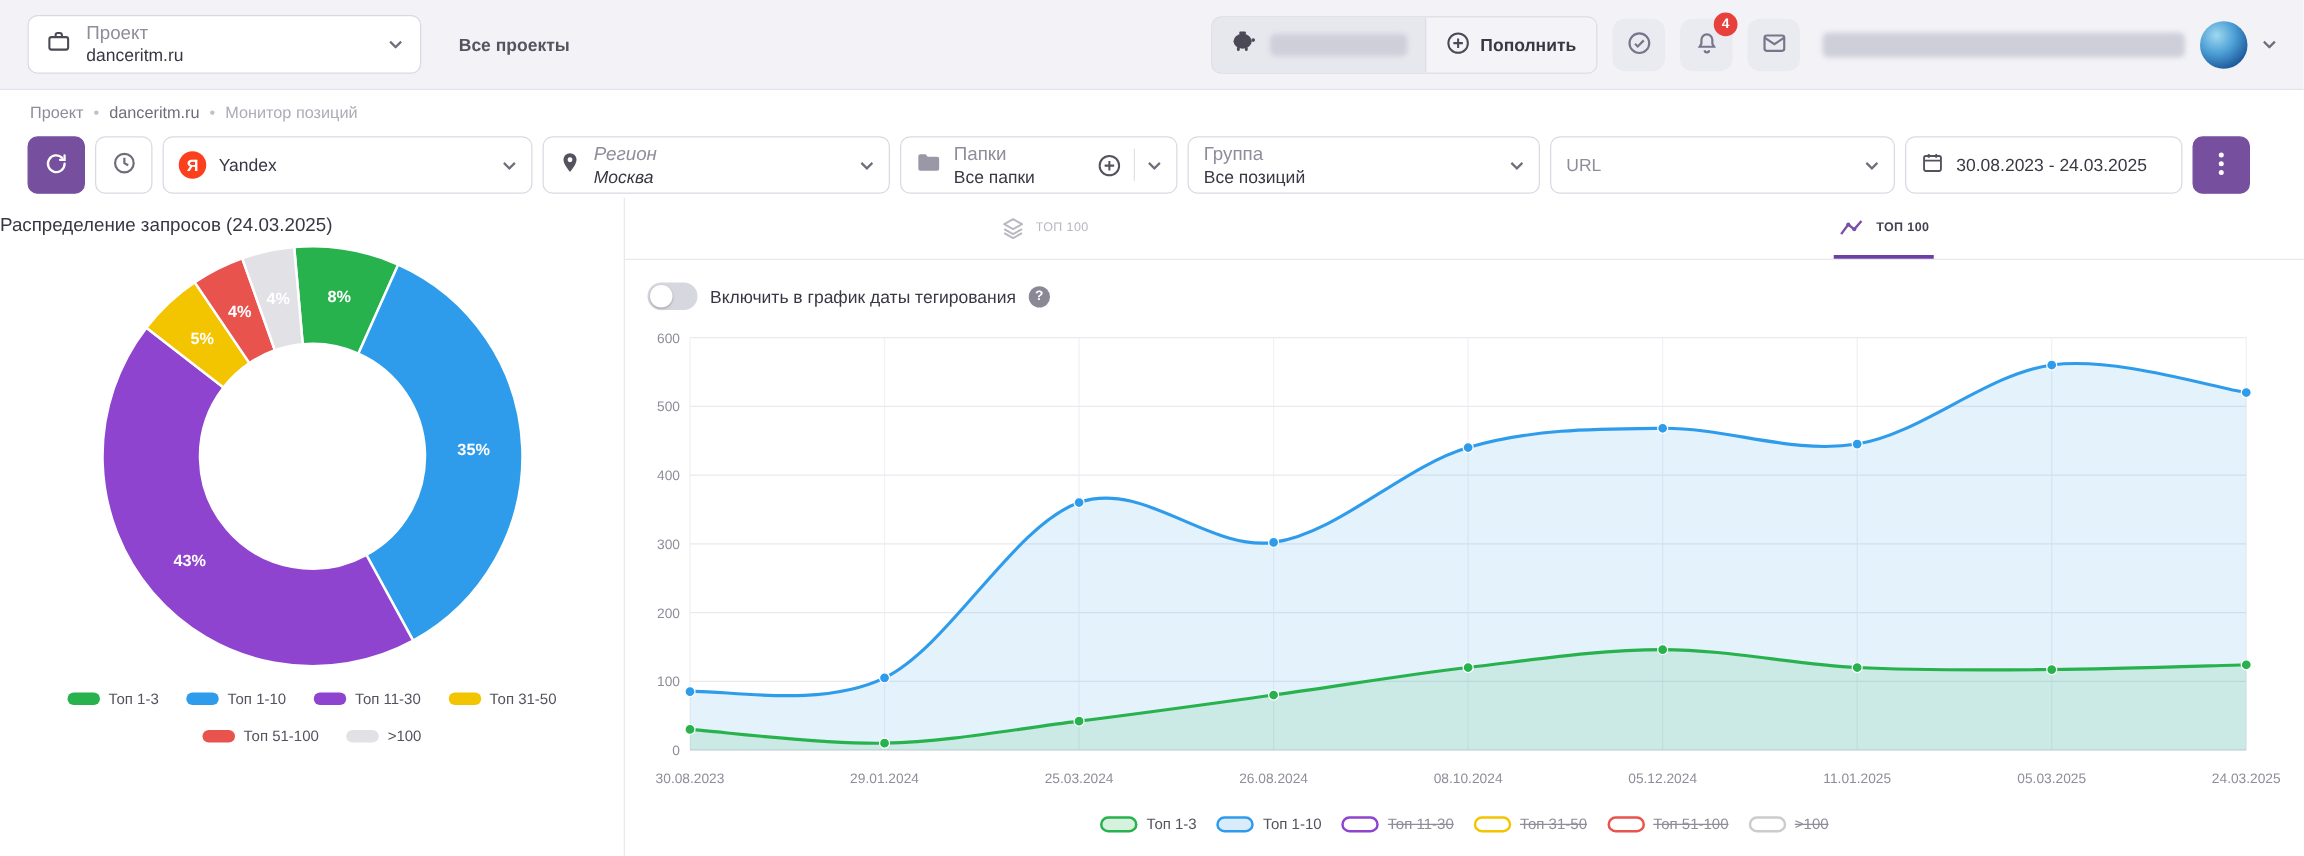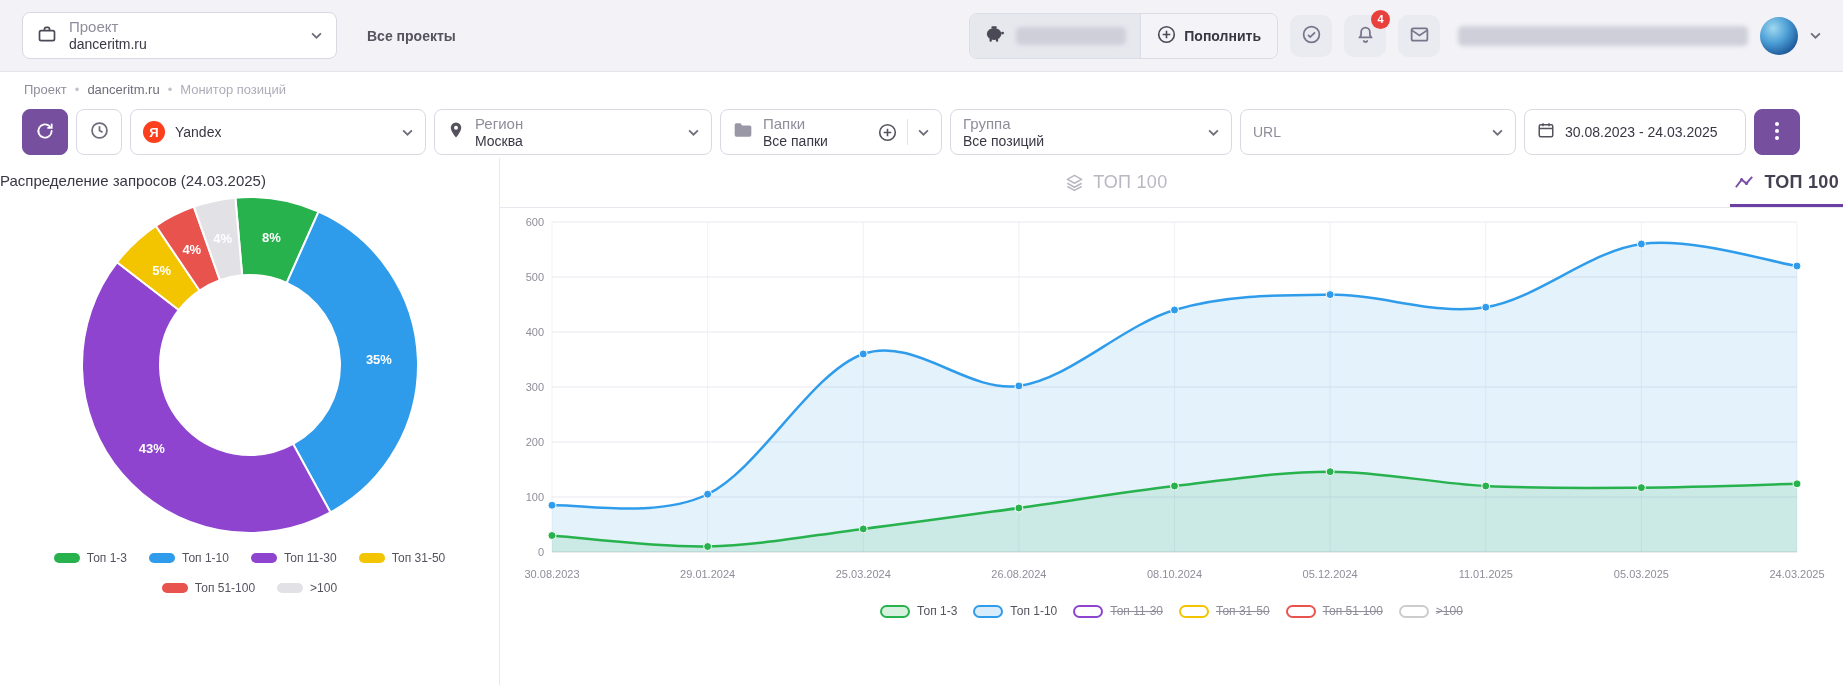--- a/index.html
+++ b/index.html
@@ -45,42 +45,42 @@
   .bc-2 { color: #aeacb8; cursor: default; }
   .bc-sep { color: #c2c0cb; }
   
   .toolbar { height: 52px; display: flex; align-items: center; gap: 8px; padding: 0 22px; }
   .sqbtn { width: 46px; height: 46px; border: 1px solid #d9d9e3; border-radius: 8px; background: #fff;
     display: flex; align-items: center; justify-content: center; cursor: pointer; }
   .sqbtn.purple { background: #76509e; border-color: #76509e; }
   .select { background: #fff; border: 1px solid #d9d9e3; border-radius: 8px; height: 46px;
     display: flex; align-items: center; padding: 0 12px; gap: 10px; cursor: pointer; }
   .w-engine { width: 296px; }
-  .w-region { width: 278px; }
+  .w-region { width: 278px; font-style: italic; }
   .w-folders { width: 222px; }
   .w-group { width: 282px; }
   .w-url { width: 276px; }
   .w-date { width: 222px; }
   .ya-badge { width: 22px; height: 22px; border-radius: 50%; background: #fc3f1d; color: #fff; font-size: 13px;
     font-weight: bold; display: inline-flex; align-items: center; justify-content: center; flex: none; }
   .placeholder { color: #8f8d9b; }
   .vdiv { width: 1px; height: 26px; background: #e2e2ea; }
   
   .content { display: flex; height: 527px; }
   .donut-panel { width: 500px; flex: none; border-right: 1px solid #e8e8ef; padding-top: 14px; }
   .donut-title { font-size: 15px; color: #3a3744; }
   .donut-subtitle { text-align: center; font-size: 15px; color: #3a3744; margin-top: 6px; }
   .donut-legend { display: flex; flex-wrap: wrap; justify-content: center; column-gap: 22px; row-gap: 8px; margin-top: 6px; font-size: 12px; color: #55525e; }
   .dl-item { display: inline-flex; align-items: center; gap: 7px; cursor: pointer; }
   .dl-swatch { width: 26px; height: 10px; border-radius: 5px; display: inline-block; }
   .dl-break { width: 100%; height: 0; }
   .chart-panel { flex: 1; min-width: 0; display: flex; flex-direction: column; }
   .tabs { height: 50px; border-bottom: 1px solid #e8e8ef; display: flex; }
-  .tab { flex: 1; height: 100%; display: flex; align-items: center; justify-content: flex-end; cursor: pointer;
-    color: #b9b7c2; font-size: 18px; letter-spacing: 0.3px; }
+  .tab { flex: 1; height: 100%; display: flex; align-items: center; justify-content: center; cursor: pointer;
+    color: #b9b7c2; font-size: 10px; letter-spacing: 0.3px; }
   .tab-inner { height: 100%; display: flex; align-items: center; gap: 9px; padding: 3px 4px 0 4px; border-bottom: 3px solid transparent; }
   .tab.active { color: #454152; font-weight: bold; }
   .tab.active .tab-inner { border-bottom-color: #6d3fa5; }
   .tab.active .tab-icon { color: #7a4fa5; }
   .tab-icon { display: inline-flex; }
   .toggle-row { display: flex; align-items: center; gap: 10px; padding: 18px 0 8px 18px; }
   .toggle { width: 40px; height: 22px; border-radius: 11px; background: #d7d7e0; position: relative; cursor: pointer; flex: none; }
   .knob { position: absolute; left: 2px; top: 2px; width: 18px; height: 18px; border-radius: 50%; background: #fff;
     box-shadow: 0 1px 2px rgba(0,0,0,0.25); }
   .toggle-label { font-size: 14px; color: #3a3744; }
@@ -361,20 +361,27 @@
               <svg width="21" height="17" viewBox="0 0 22 16" fill="none" stroke="currentColor" stroke-width="2">
                 <path d="M2 13L8 5l5 4 6-7"></path>
                 <circle cx="8" cy="5" r="1.7" fill="currentColor" stroke="none"></circle>
                 <circle cx="13" cy="9" r="1.7" fill="currentColor" stroke="none"></circle>
               </svg>
             </span>
             <span class="tab-label">ТОП 100</span>
           </span>
         </div>
       </div>
+    <div class="toggle-row">
+      <span class="toggle">
+          <span class="knob"></span>
+        </span>
+      <span class="toggle-label">Включить в график даты тегирования</span>
+      <span class="help">?</span>
+    </div>
     <svg id="line-svg" width="1311" height="398">
         <line x1="36" y1="14" x2="36" y2="344" stroke="#f1f1f6" stroke-width="1"></line>
         <line x1="191.625" y1="14" x2="191.625" y2="344" stroke="#f1f1f6" stroke-width="1"></line>
         <line x1="347.25" y1="14" x2="347.25" y2="344" stroke="#f1f1f6" stroke-width="1"></line>
         <line x1="502.875" y1="14" x2="502.875" y2="344" stroke="#f1f1f6" stroke-width="1"></line>
         <line x1="658.5" y1="14" x2="658.5" y2="344" stroke="#f1f1f6" stroke-width="1"></line>
         <line x1="814.125" y1="14" x2="814.125" y2="344" stroke="#f1f1f6" stroke-width="1"></line>
         <line x1="969.75" y1="14" x2="969.75" y2="344" stroke="#f1f1f6" stroke-width="1"></line>
         <line x1="1125.375" y1="14" x2="1125.375" y2="344" stroke="#f1f1f6" stroke-width="1"></line>
         <line x1="1281" y1="14" x2="1281" y2="344" stroke="#f1f1f6" stroke-width="1"></line>

